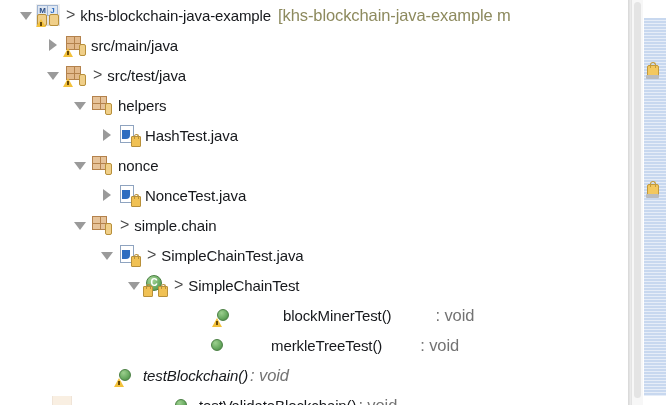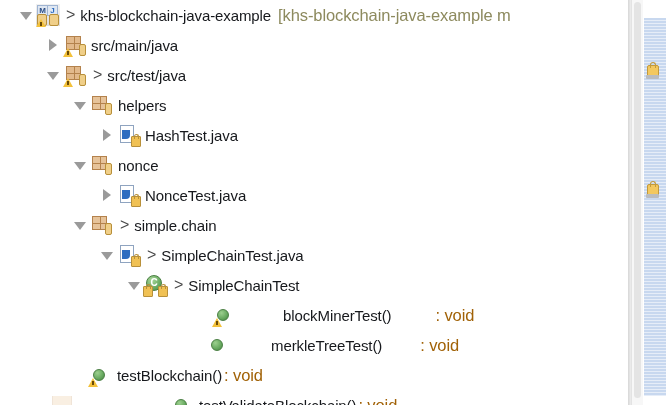--- a/index.html
+++ b/index.html
@@ -88,21 +88,21 @@
     letter-spacing: -0.1px;
   }
   .label-sub {
     font-size: 16.5px;
     color: #8d8a5e;
     margin-left: 7px;
     letter-spacing: -0.1px;
   }
   .ret {
     font-size: 16.5px;
-    color: #a16207;
+    color: #737373;
     margin-left: 2px;
     letter-spacing: -0.1px;
   }
 
   
   
   .ic-project {
     background: linear-gradient(180deg,#f1f1f1 0%, #dedede 100%);
   }
   .ic-project .tileM, .ic-project .tileJ {
@@ -513,21 +513,21 @@
       <div class="tree-row" style="padding-left: 151px; gap: 36px;">
         <span class="twisty none">
           <span class="tri"></span>
         </span>
         <span class="node-icon ic-method">
           <span class="ball"></span>
         </span>
         <span class="label">merkleTreeTest()</span>
         <span class="ret">: void</span>
       </div>
-      <div class="tree-row" style="padding-left: 69px;">
+      <div class="tree-row" style="padding-left: 95px; font-style: italic;">
         <span class="twisty none">
           <span class="tri"></span>
         </span>
         <span class="node-icon ic-method">
           <span class="ball"></span>
           <span class="warn"></span>
         </span>
         <span class="label">testBlockchain()</span>
         <span class="ret">: void</span>
       </div>

